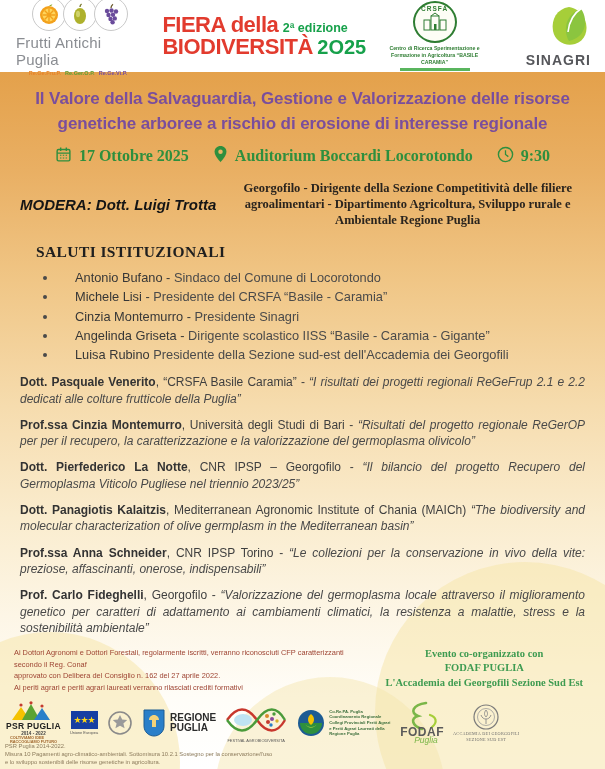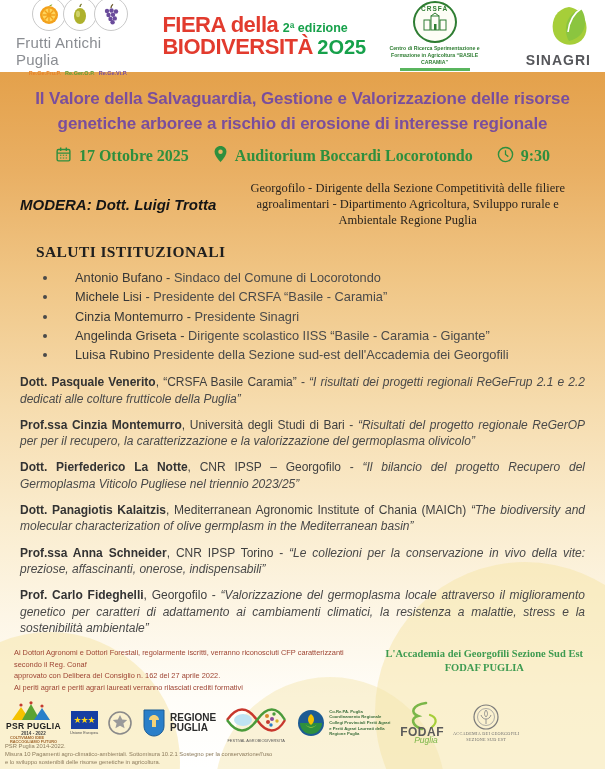--- a/index.html
+++ b/index.html
@@ -46,21 +46,21 @@
   .deco3 { width:230px; height:230px; left:215px; top:605px; opacity:.45; }
   .content { position:relative; z-index:1; height:100%; }
   .title { padding:15px 26px 0; text-align:center; color:#7a4e9c;
     font-weight:800; font-size:17px; line-height:1.45; letter-spacing:-.1px; }
   .daterow { margin-top:9px; display:flex; justify-content:center; align-items:center; gap:24px;
     font-family:"Liberation Serif","DejaVu Serif",serif; font-weight:bold; font-size:16px; color:#2e8f3e; }
   .ditem { display:flex; align-items:center; gap:7px; }
   .moderarow { margin:13px 16px 0 20px; display:flex; align-items:center; gap:10px; }
   .modera-label { font-weight:800; font-style:italic; font-size:15px; color:#151515; white-space:nowrap; }
   .modera-desc { flex:1; font-family:"Liberation Serif","DejaVu Serif",serif; font-size:12.5px;
-    color:#2a241e; text-align:center; line-height:1.28; }
+    color:#2a241e; text-align:center; line-height:1.28;font-weight:bold; }
   .saluti-h { margin:15px 0 0 36px; font-family:"Liberation Serif","DejaVu Serif",serif;
     font-size:15.5px; font-weight:600; color:#1f1f1f; letter-spacing:.4px; }
   .saluti-ul { margin:7px 0 0 58px; list-style:disc; color:#555; }
   .saluti-ul li { font-size:12.8px; line-height:1.5; color:#4a4a4a; }
   .saluti-ul .nm { font-weight:normal; color:#373737;margin-left:17px; }
   .speaker { margin:10px 20px 0; font-size:12px; line-height:1.36; text-align:justify; color:#3f3f3f; }
   .speaker .nm { font-weight:bold; color:#333; }
   .speaker .talk { font-style:italic; color:#494949; }
   .notesrow { margin:11px 14px 0 14px; display:flex; justify-content:space-between; align-items:flex-start; }
   .notes { width:60%; font-size:7.4px; line-height:1.55; color:#9e4433; }
@@ -233,22 +233,23 @@
       <p class="speaker"><span class="nm">Prof.ssa Anna Schneider</span><span>, CNR IPSP Torino  - </span><span class="talk">“Le collezioni per la conservazione in vivo della vite: preziose, affascinanti, onerose, indispensabili”</span></p>
       <p class="speaker"><span class="nm">Prof. Carlo Fideghelli</span><span>, Georgofilo - </span><span class="talk">“Valorizzazione del germoplasma locale attraverso il miglioramento genetico per caratteri di adattamento ai cambiamenti climatici, la resistenza a malattie, stress e la sostenibilità ambientale”</span></p>
 
       <div class="notesrow">
         <div class="notes">
           <div>Ai Dottori Agronomi e Dottori Forestali, regolarmente iscritti, verranno riconosciuti CFP caratterizzanti secondo il Reg. Conaf</div>
           <div>approvato con Delibera del Consiglio n. 162 del 27 aprile 2022.</div>
           <div>Ai periti agrari e periti agrari laureati verranno rilasciati crediti formativi</div>
         </div>
         <div class="coorg">
+          <div>Evento co-organizzato con</div>
+          <div>FODAF PUGLIA</div>
           <div>L'Accademia dei Georgofili Sezione Sud Est</div>
-          <div>FODAF PUGLIA</div>
         </div>
       </div>
 
       <div class="flogos">
         <div class="flogo">
           <svg width="46" height="20" viewBox="0 0 46 20">
               <path d="M2 19L11 6l9 13z" fill="#f4c200"></path>
               <path d="M12 19L21 3l9 16z" fill="#5aa333"></path>
               <path d="M24 19L32 7l8 12z" fill="#2a7fc9"></path>
               <circle cx="11" cy="4" r="1.6" fill="#c53b2f"></circle>

